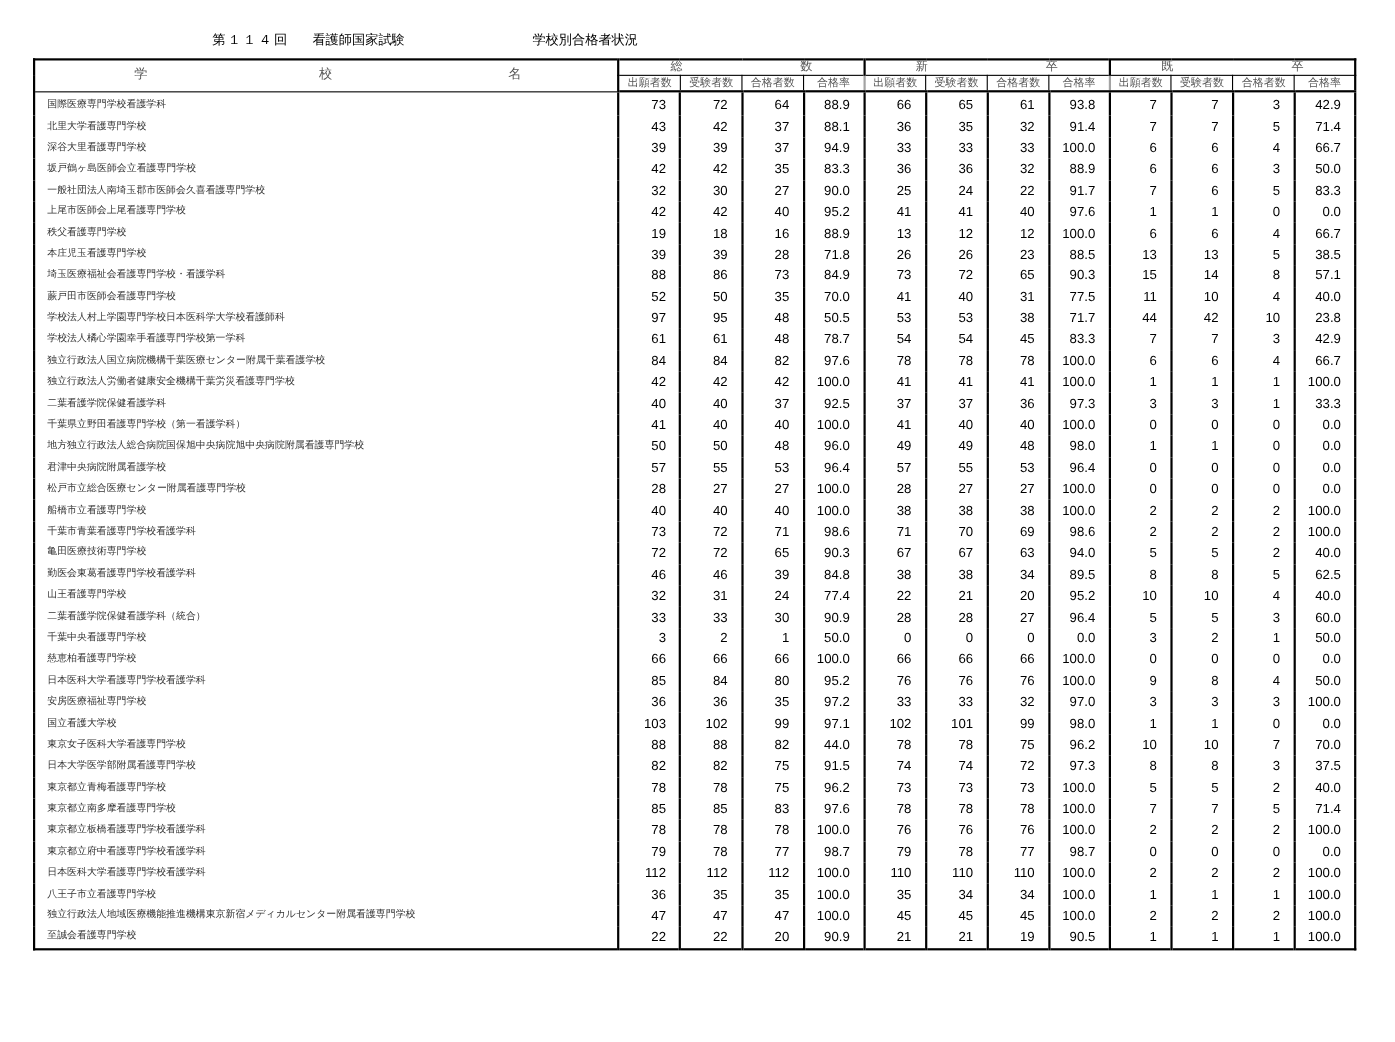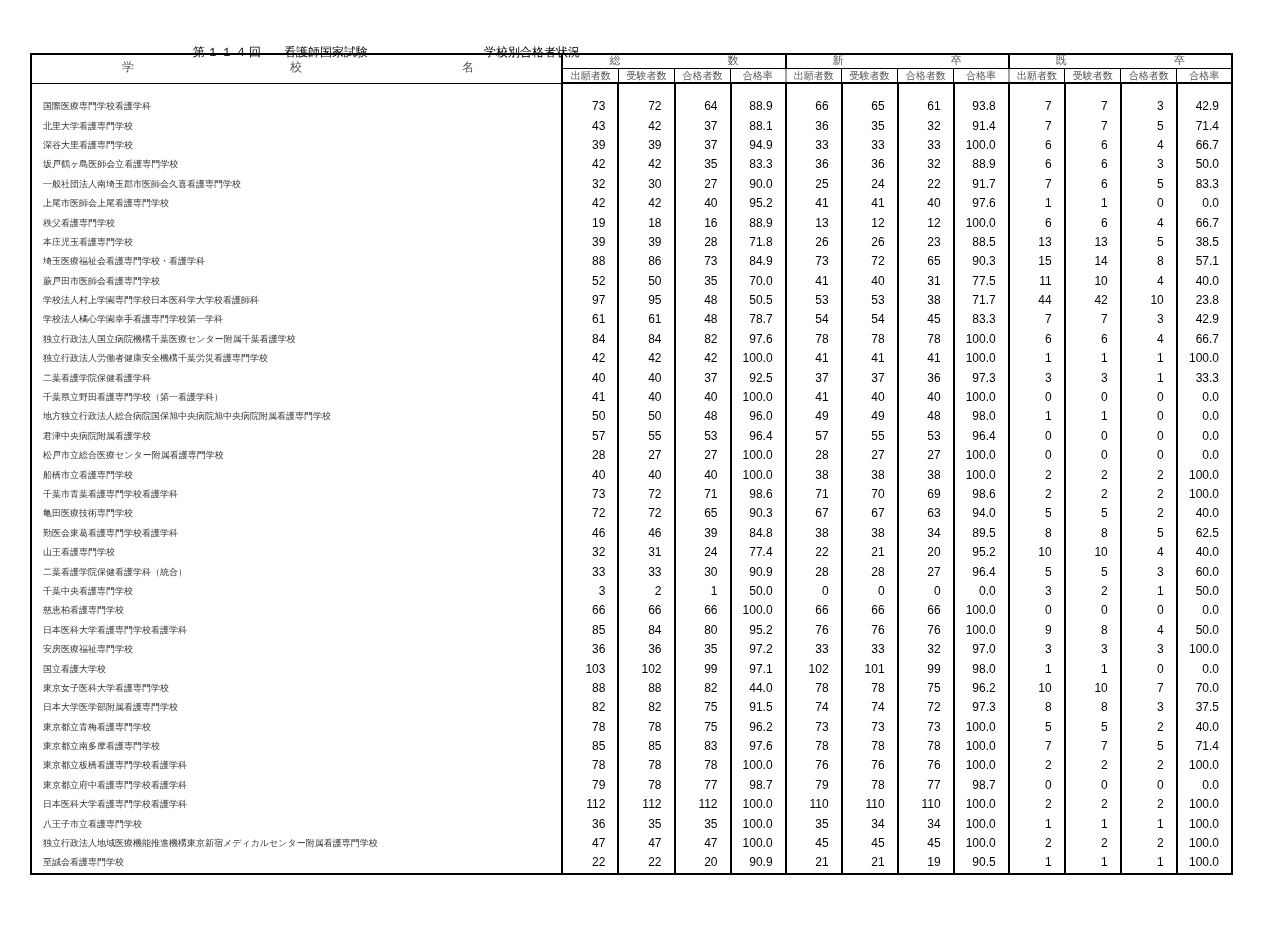--- a/index.html
+++ b/index.html
@@ -4,21 +4,21 @@
 <style>
   html, body { margin: 0; padding: 0; background: #ffffff; }
   body {
     width: 1268px; height: 947px; position: relative; overflow: hidden;
     font-family: "DejaVu Serif", "Liberation Serif", serif; color: #000;
   }
   .title-line {
     position: absolute; top: 26px; left: 0; height: 20px;
     font-size: 12px; line-height: 20px; white-space: nowrap;
   }
-  .title-line span { position: absolute; top: 16px; }
+  .title-line span { position: absolute; top: 0; }
   .t-round { left: 193px; letter-spacing: 2px; }
   .t-exam { left: 284px; text-align: center; }
   .t-subtitle { left: 449px; margin-left: 35px; }
 
   table.results {
     position: absolute; top: 53px; left: 30px;
     border-collapse: collapse; table-layout: fixed;
     width: 1203px;
     border: 2px solid #000;
   }
@@ -50,21 +50,21 @@
     border-right: 2px solid #000;
     font-family: "DejaVu Serif", serif;
   }
   tbody td.num {
     text-align: right; padding-right: 12px;
     font-family: "Liberation Sans", "DejaVu Sans", sans-serif;
     border-left: 2px solid #000;
   }
   tbody td.num.grp-start { border-left: 2px solid #000; }
   tbody td.rate { padding-right: 12px; }
-  tbody tr:first-child td { padding-top: 13px; }
+  tbody tr:first-child td { padding-top: 2px; }
 </style>
 </head>
 <body>
 
 <div class="title-line">
   <span class="t-round">第１１４回</span>
   <span class="t-exam">看護師国家試験</span>
   <span class="t-subtitle">学校別合格者状況</span>
 </div>
 

